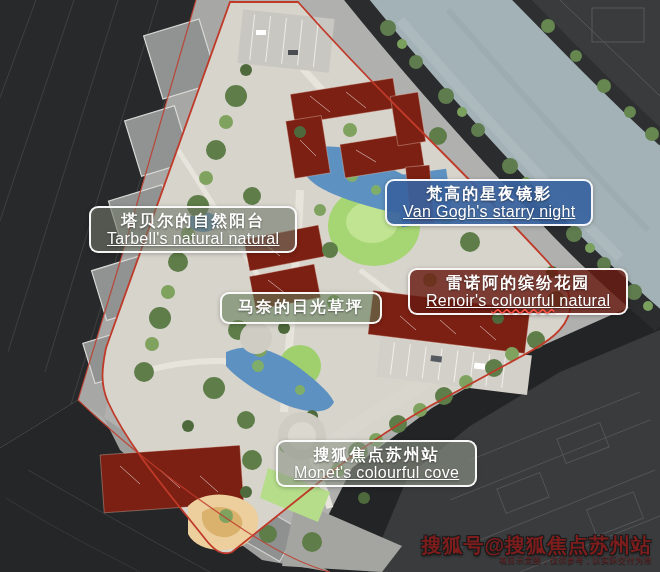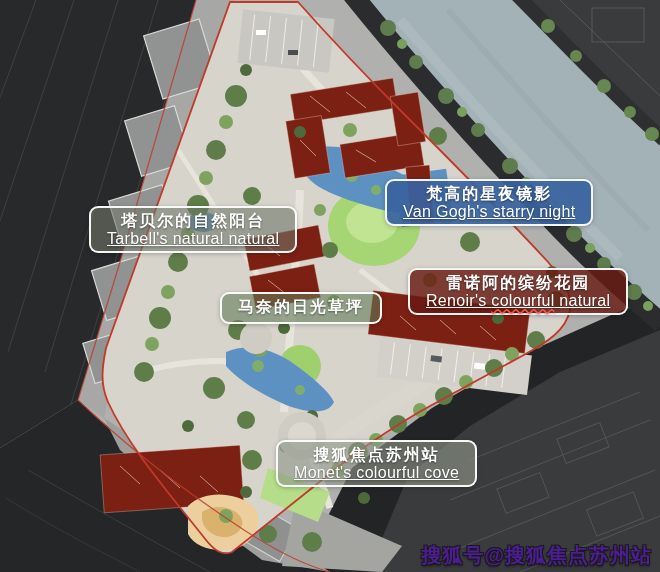--- a/index.html
+++ b/index.html
@@ -35,21 +35,21 @@
   .label--manet{left:220px;top:292px;background:rgba(99,124,87,.60);}
   .label--monet{left:276px;top:440px;background:rgba(142,150,135,.62);}
   .squiggle{
     text-decoration:underline;
     text-decoration-style:wavy;
     text-decoration-color:#ff5246;
     text-underline-offset:2px;
   }
   
   .watermark{
-    position:absolute;right:8px;bottom:6px;text-align:right;color:#4c1d95;
+    position:absolute;right:8px;bottom:6px;text-align:right;color:#7f1d1d;
   }
   .watermark .main{
     font-size:20px;font-weight:bold;letter-spacing:1px;line-height:22px;
     text-shadow:-1px -1px 0 #1a1a1a,1px -1px 0 #1a1a1a,-1px 1px 0 #1a1a1a,1px 1px 0 #1a1a1a,0 2px 3px rgba(0,0,0,.6);
   }
   .watermark .sub{
     font-size:8px;line-height:10px;opacity:.75;letter-spacing:.5px;
     text-shadow:0 1px 1px #000;
   }
 </style>
@@ -334,15 +334,16 @@
     <div class="zh">马奈的日光草坪</div>
   </div>
 
   <div class="label label--monet">
     <div class="zh">搜狐焦点苏州站</div>
     <div class="en">Monet's colourful cove</div>
   </div>
 
   <div class="watermark">
     <div class="main">搜狐号@搜狐焦点苏州站</div>
+    <div class="sub">项目示意图，仅供参考，以实际交付为准</div>
   </div>
 
 </div>
 
 </body></html>

